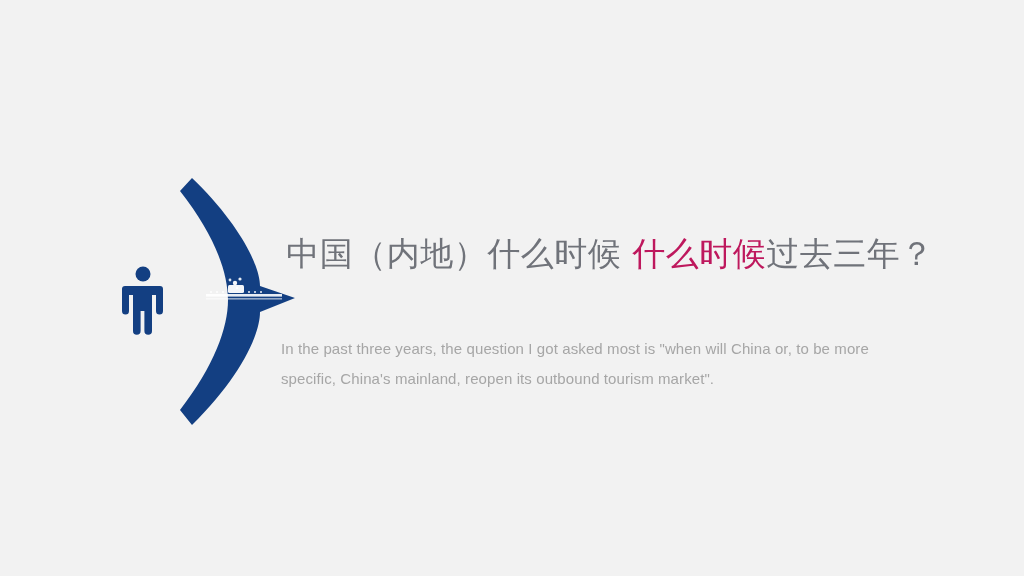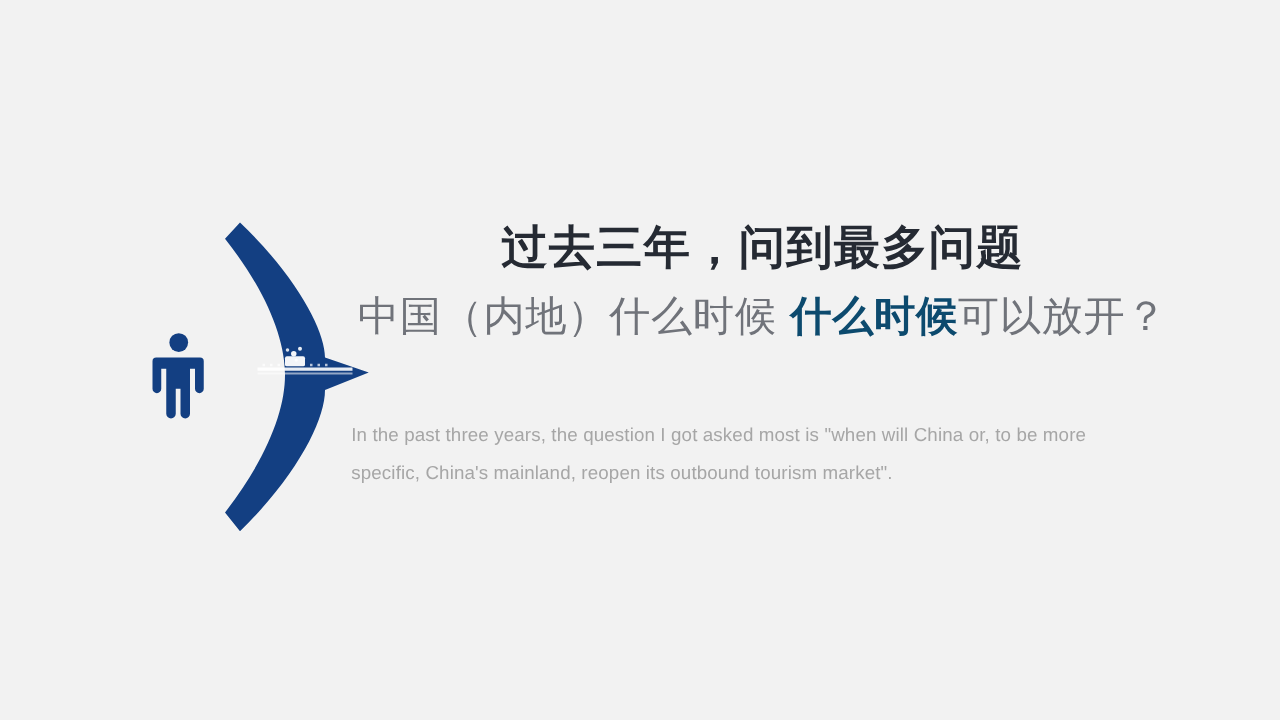--- a/index.html
+++ b/index.html
@@ -56,22 +56,22 @@
     width: 660px;
     text-align: center;
     font-family: "Liberation Serif", serif;
     font-size: 33px;
     line-height: 44px;
     letter-spacing: 0.5px;
     color: #70737a;
     white-space: nowrap;
   }
   .subhead .accent {
-    color: #0c4a6e;
-    font-weight: bold;
+    color: #be185d;
+    font-weight: normal;
     margin-left: 11px;
   }
   .caption {
     position: absolute;
     left: 281px;
     top: 334px;
     width: 640px;
     font-family: "Liberation Sans", sans-serif;
     font-size: 15px;
     line-height: 30px;
@@ -115,19 +115,18 @@
 
       <g fill="#133f82">
         <circle cx="33" cy="114" r="7.5"></circle>
         <path d="M16 126 h34 a3 3 0 0 1 3 3 v22 a3.5 3.5 0 0 1 -7 0 v-16 h-4 v36
                  a3.8 3.8 0 0 1 -7.6 0 v-20 h-3.8 v20 a3.8 3.8 0 0 1 -7.6 0 v-36 h-4
                  v16 a3.5 3.5 0 0 1 -7 0 v-22 a3 3 0 0 1 3 -3 Z"></path>
       </g>
     </svg>
   </div>
 
-  <div class="headline">过去三年，问到最多问题</div>
 
-  <div class="subhead"><span>中国（内地）什么时候</span><span class="accent">什么时候</span><span>可以放开？</span></div>
+  <div class="subhead"><span>中国（内地）什么时候</span><span class="accent">什么时候</span><span>过去三年？</span></div>
 
   <div class="caption">In the past three years, the question I got asked most is "when will China or, to be more specific, China's mainland, reopen its outbound tourism market".</div>
 
 </div>
 
 </body></html>

